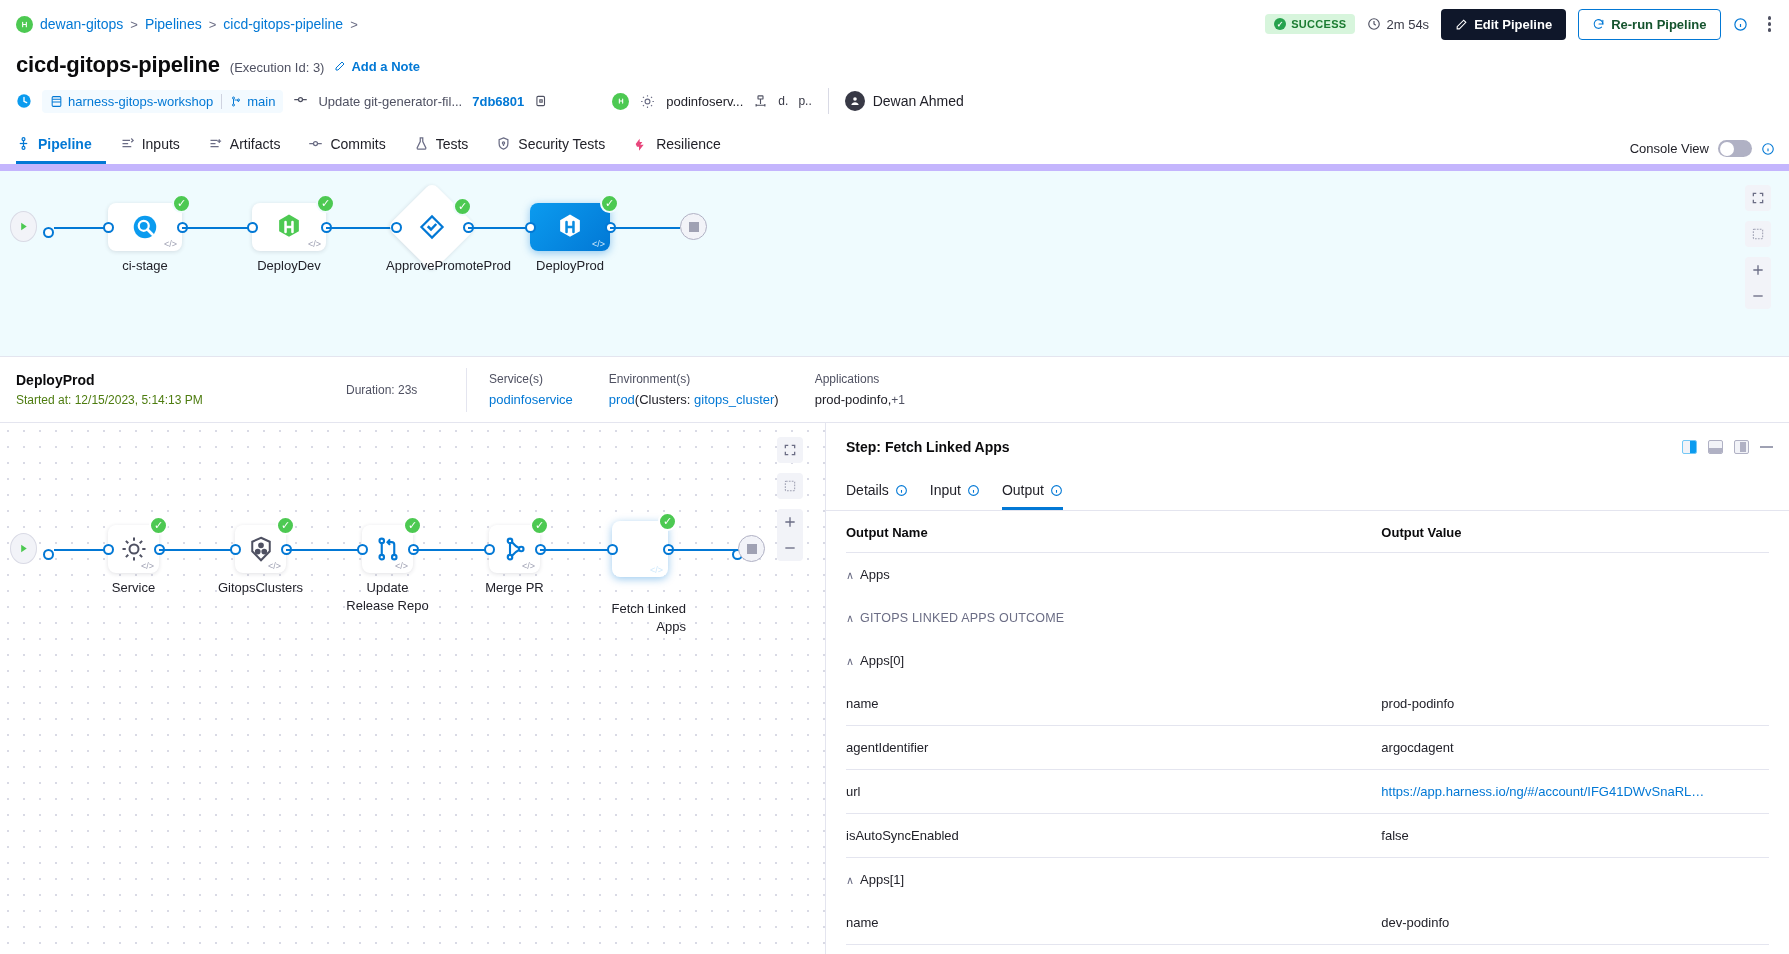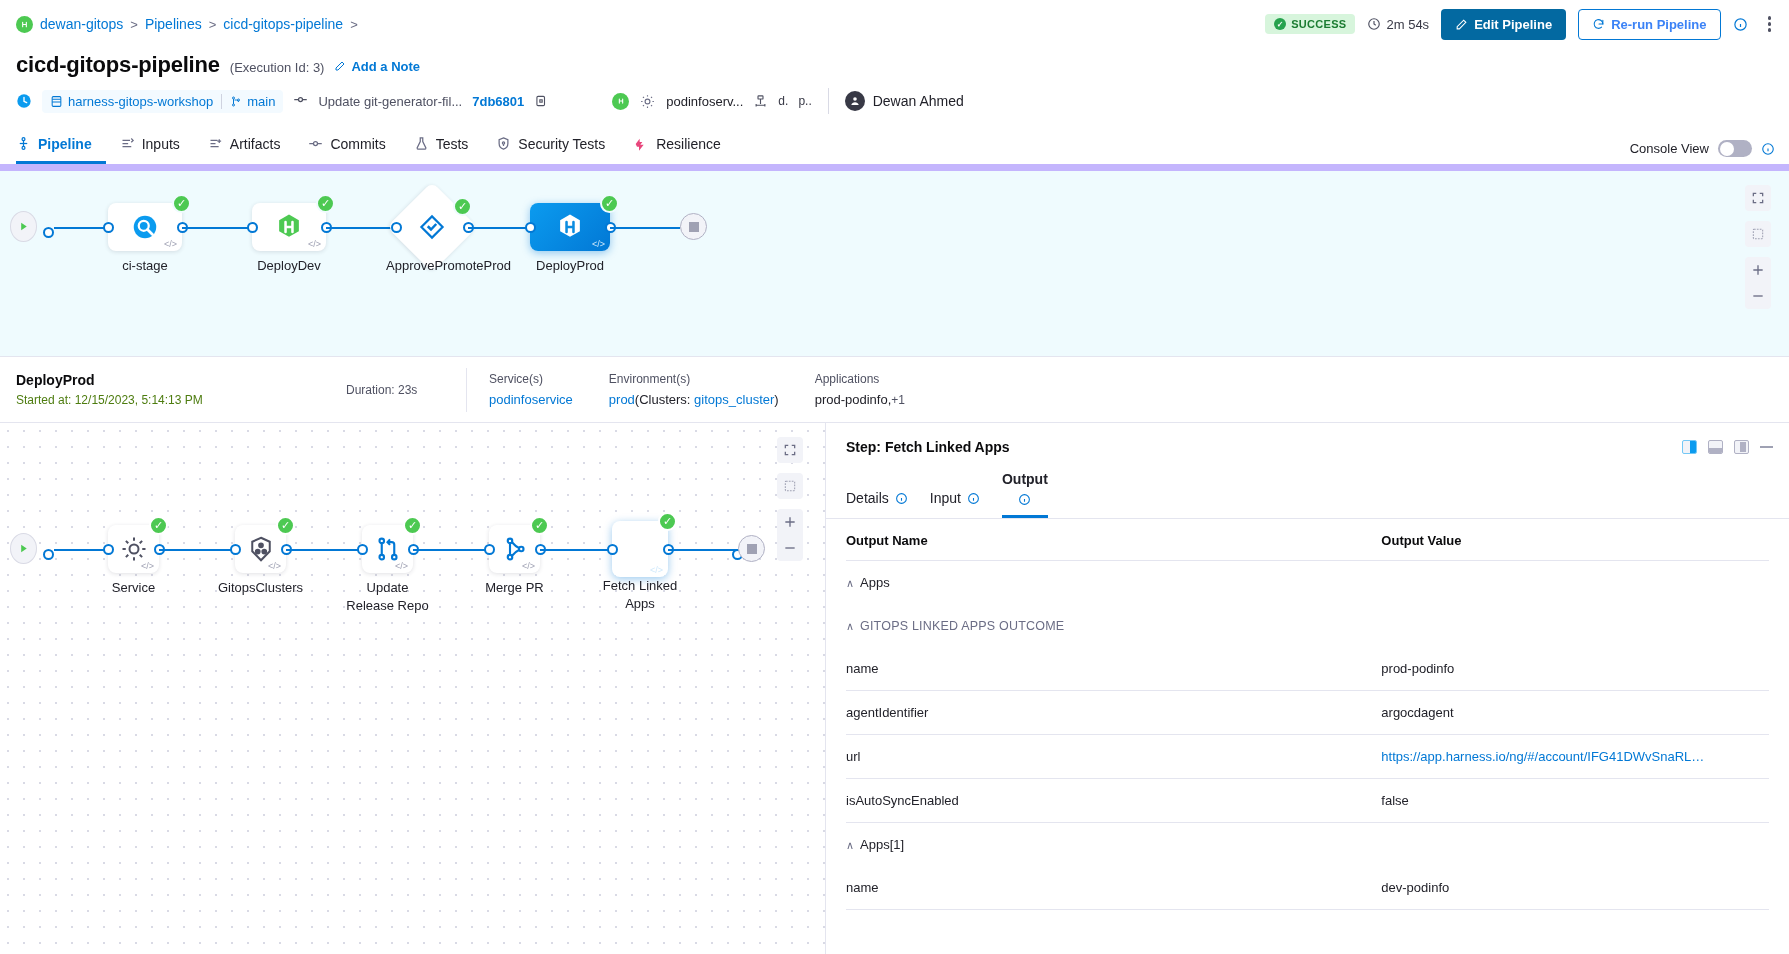--- a/index.html
+++ b/index.html
@@ -36,27 +36,27 @@
   .status-badge {
     display: inline-flex; align-items: center; gap: 5px;
     background: #d7f5dc; color: #1b7c31;
     font-size: 11px; font-weight: 600; letter-spacing: .3px;
     padding: 4px 9px; border-radius: 4px; text-transform: uppercase;
   }
   .status-dot { width: 12px; height: 12px; border-radius: 50%; background: #26a24d; display:inline-flex; align-items:center; justify-content:center; color:#fff; font-size: 8px; }
   .duration { display: inline-flex; align-items: center; gap: 5px; font-size: 13px; color: #383946; }
   .btn-primary {
     display: inline-flex; align-items: center; gap: 6px;
-    background: #0369a1; color: #fff; border: none;
+    background: #0f172a; color: #fff; border: none;
     font-size: 13px; font-weight: 600; font-family: inherit;
     padding: 8px 14px; border-radius: 4px; cursor: pointer;
   }
   .btn-outline {
     display: inline-flex; align-items: center; gap: 6px;
-    background: #fff; color: #3b82f6; border: 1px solid #0278d5;
+    background: #fff; color: #14532d; border: 1px solid #0278d5;
     font-size: 13px; font-weight: 600; font-family: inherit;
     padding: 7px 13px; border-radius: 4px; cursor: pointer;
   }
   .icon-info { color: #0278d5; font-size: 14px; cursor: pointer; display:inline-flex; }
   .kebab { display: flex; flex-direction: column; gap: 2.5px; padding: 6px 8px; cursor: pointer; }
   .kebab i { width: 3.5px; height: 3.5px; border-radius: 50%; background: #4f5162; display: block; }
 
   
   .titlerow { padding: 4px 16px 0; display: flex; align-items: baseline; gap: 10px; }
   .page-title { font-size: 22px; font-weight: 700; color: #0b0b0d; letter-spacing: -.2px; }
@@ -186,21 +186,21 @@
   .panel-ctrls { position: absolute; right: 16px; display: flex; align-items: center; gap: 11px; }
   .lay { width: 15px; height: 14px; border-radius: 2px; border: 1.5px solid #b0b1c4; position: relative; cursor: pointer; overflow: hidden; background: #f2f3f8; }
   .lay.a { border-color: #74c8f6; }
   .lay.a::after { content:''; position:absolute; right:0; top:0; bottom:0; width:6px; background:#0b9bef; }
   .lay.b::after { content:''; position:absolute; left:0; right:0; bottom:0; height:5px; background:#b0b1c4; }
   .lay.c::after { content:''; position:absolute; right:2px; top:1px; bottom:1px; width:6px; background:#b0b1c4; }
   .minus { width: 13px; height: 2.5px; background: #9fa1b3; cursor: pointer; }
 
   .panel-tabs { flex: 0 0 40px; display: flex; align-items: flex-end; padding: 0 20px; border-bottom: 1px solid #e4e5ef; gap: 22px; }
   .ptab { display: inline-flex; align-items: center; gap: 6px; font-size: 14px; color: #22222a; padding-bottom: 9px; border-bottom: 3px solid transparent; cursor: pointer; }
-  .ptab.active { font-weight: 700; border-bottom-color: #0278d5; flex-direction: column; }
+  .ptab.active { font-weight: 400; border-bottom-color: #0278d5; }
   .ptab .icon-info { font-size: 13px; }
 
   .table-wrap { flex: 1 1 auto; overflow: hidden; padding: 0 20px; }
   .tbl { width: 100%; border-collapse: collapse; table-layout: fixed; }
   .tbl th {
     text-align: left; font-size: 13px; font-weight: 700; color: #0b0b0d;
     padding: 14px 0 12px; border-bottom: 1px solid #e4e5ef;
   }
   .tbl td { font-size: 13px; color: #22222a; padding: 14px 0; vertical-align: middle; }
   .tbl tr.row-line td { border-bottom: 1px solid #e4e5ef; }
@@ -648,21 +648,21 @@
                 <circle cx="9" cy="9.4" r="1.5"></circle>
               <path d="M12 6.1v6.4M13.2 5.4l2.2 1.5M10.4 9l1.3 1.6"></path>
               <path d="M12 12.6l6 3.2-6 3.2-6-3.2z"></path>
                 <path d="M6 15.8v2.1l6 3.2 6-3.2v-2.1"></path>
             </svg>
             <span class="check">✓</span>
             <span class="codeico">&lt;/&gt;</span>
           </div>
           <div class="port" style="left:-5.5px;"></div>
           <div class="port" style="right:-5.5px;"></div>
-          <div class="node-label" style="top:56px;">Fetch Linked Apps</div>
+          <div class="node-label" style="top:79px;text-align:right;">Fetch Linked Apps</div>
         </div>
         <div class="edge" style="left:668px; top:126px; margin-top:0; width:70px;"></div>
         <div class="port" style="left:732px; top:126px; margin-top:0;"></div>
         <div class="endnode" style="left:738px; top:112px;">
             <i></i>
           </div>
       </div>
 
       <div class="canvas-tools">
         <div class="tool-btn">
@@ -741,20 +741,24 @@
           </thead>
           <tbody id="out-body">
               <tr>
                 <td class="col-name ind1"><span class="chev">∧</span><span class="grp1">Apps</span></td>
                 <td></td>
               </tr>
               <tr>
                 <td class="col-name "><span class="chev">∧</span><span class="grp0">GITOPS LINKED APPS OUTCOME</span></td>
                 <td></td>
               </tr>
+              <tr>
+                <td class="col-name ind1"><span class="chev">∧</span><span class="grp1">Apps[0]</span></td>
+                <td></td>
+              </tr>
               <tr class="row-line">
                 <td class="col-name ind3"><span class="">name</span></td>
                 <td><span>prod-podinfo</span></td>
               </tr>
               <tr class="row-line">
                 <td class="col-name ind3"><span class="">agentIdentifier</span></td>
                 <td><span>argocdagent</span></td>
               </tr>
               <tr class="row-line">
                 <td class="col-name ind3"><span class="">url</span></td>

